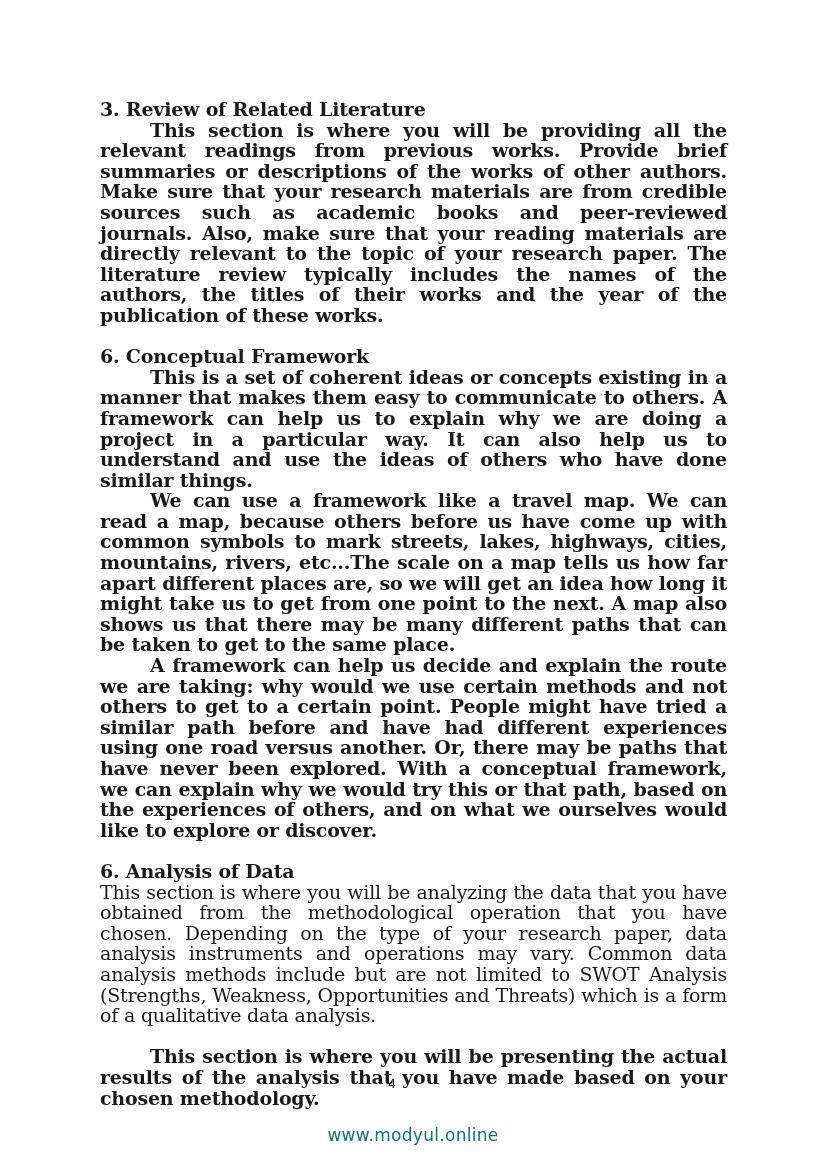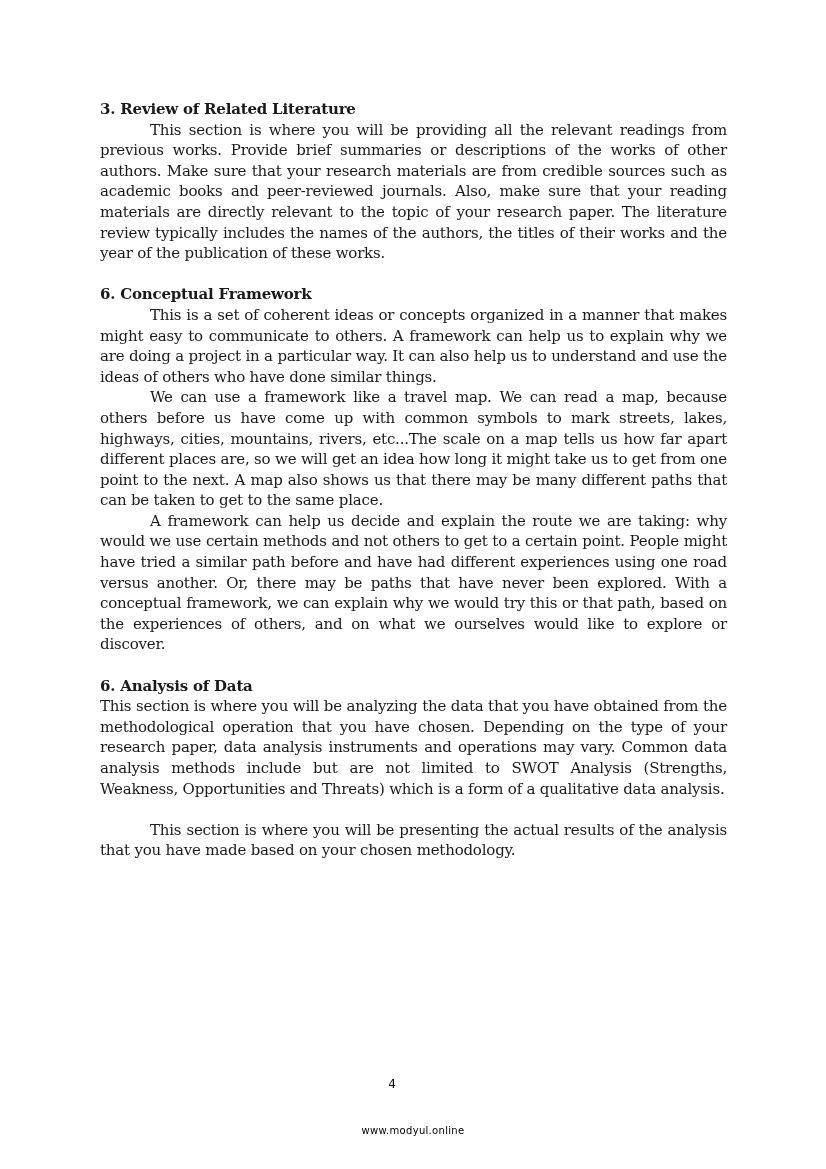--- a/index.html
+++ b/index.html
@@ -13,69 +13,69 @@
       position: relative;
       overflow: hidden;
       color: #1a1a1a;
     }
     .page {
       position: absolute;
       left: 100px;
       top: 99px;
       width: 627px;
       font-family: "DejaVu Serif", serif;
-      font-size: 15px;
+      font-size: 19px;
       line-height: 20.6px;
       letter-spacing: -0.2px;
     }
     .section { margin: 0 0 20.6px 0; }
     .heading {
       font-weight: bold;
       margin: 0;
     }
     .para {
       margin: 0;
       text-align: justify;
     }
-    .para.indent { text-indent: 50px; }
+    .para.indent { text-indent: 50px; font-weight: bold; }
     .page-number {
       position: absolute;
       left: 0;
       width: 784px;
       top: 1077px;
       text-align: center;
       font-family: "DejaVu Sans", sans-serif;
       font-size: 12px;
       color: #000;
     }
     .watermark {
       position: absolute;
       left: 0;
       width: 826px;
       top: 1125px;
       text-align: center;
       font-family: "DejaVu Sans", sans-serif;
-      font-size: 10px;
-      color: #000000;
+      font-size: 17px;
+      color: #0f766e;
       letter-spacing: 0.3px;
     }
   </style>
 </head>
 <body>
 
 <div class="page">
 
   <div class="section">
     <p class="heading">3. Review of Related Literature</p>
     <p class="para indent">This section is where you will be providing all the relevant readings from previous works. Provide brief summaries or descriptions of the works of other authors. Make sure that your research materials are from credible sources such as academic books and peer-reviewed journals. Also, make sure that your reading materials are directly relevant to the topic of your research paper. The literature review typically includes the names of the authors, the titles of their works and the year of the publication of these works.</p>
   </div>
 
   <div class="section">
     <p class="heading">6. Conceptual Framework</p>
-    <p class="para indent">This is a set of coherent ideas or concepts organized in a manner that makes might easy to communicate to others. A framework can help us to explain why we are doing a project in a particular way. It can also help us to understand and use the ideas of others who have done similar things.</p>
+    <p class="para indent">This is a set of coherent ideas or concepts existing in a manner that makes them easy to communicate to others. A framework can help us to explain why we are doing a project in a particular way. It can also help us to understand and use the ideas of others who have done similar things.</p>
     <p class="para indent">We can use a framework like a travel map. We can read a map, because others before us have come up with common symbols to mark streets, lakes, highways, cities, mountains, rivers, etc...The scale on a map tells us how far apart different places are, so we will get an idea how long it might take us to get from one point to the next. A map also shows us that there may be many different paths that can be taken to get to the same place.</p>
     <p class="para indent">A framework can help us decide and explain the route we are taking: why would we use certain methods and not others to get to a certain point. People might have tried a similar path before and have had different experiences using one road versus another. Or, there may be paths that have never been explored. With a conceptual framework, we can explain why we would try this or that path, based on the experiences of others, and on what we ourselves would like to explore or discover.</p>
   </div>
 
   <div class="section">
   </div>
 
   <div class="section">
     <p class="heading">6. Analysis of Data</p>
     <p class="para">This section is where you will be analyzing the data that you have obtained from the methodological operation that you have chosen. Depending on the type of your research paper, data analysis instruments and operations may vary. Common data analysis methods include but are not limited to SWOT Analysis (Strengths, Weakness, Opportunities and Threats) which is a form of a qualitative data analysis.</p>

